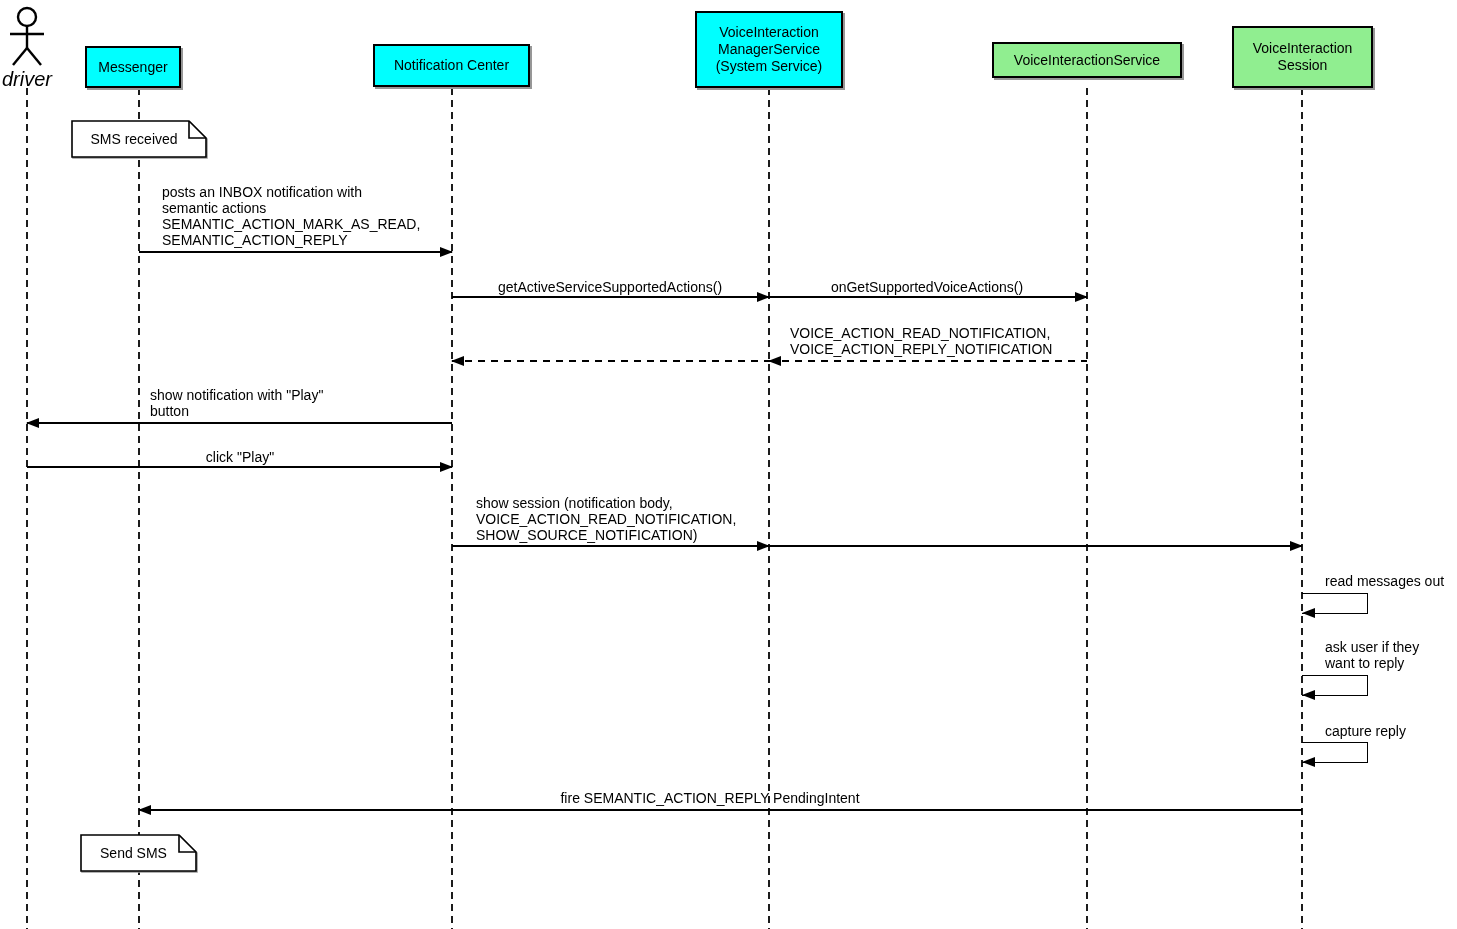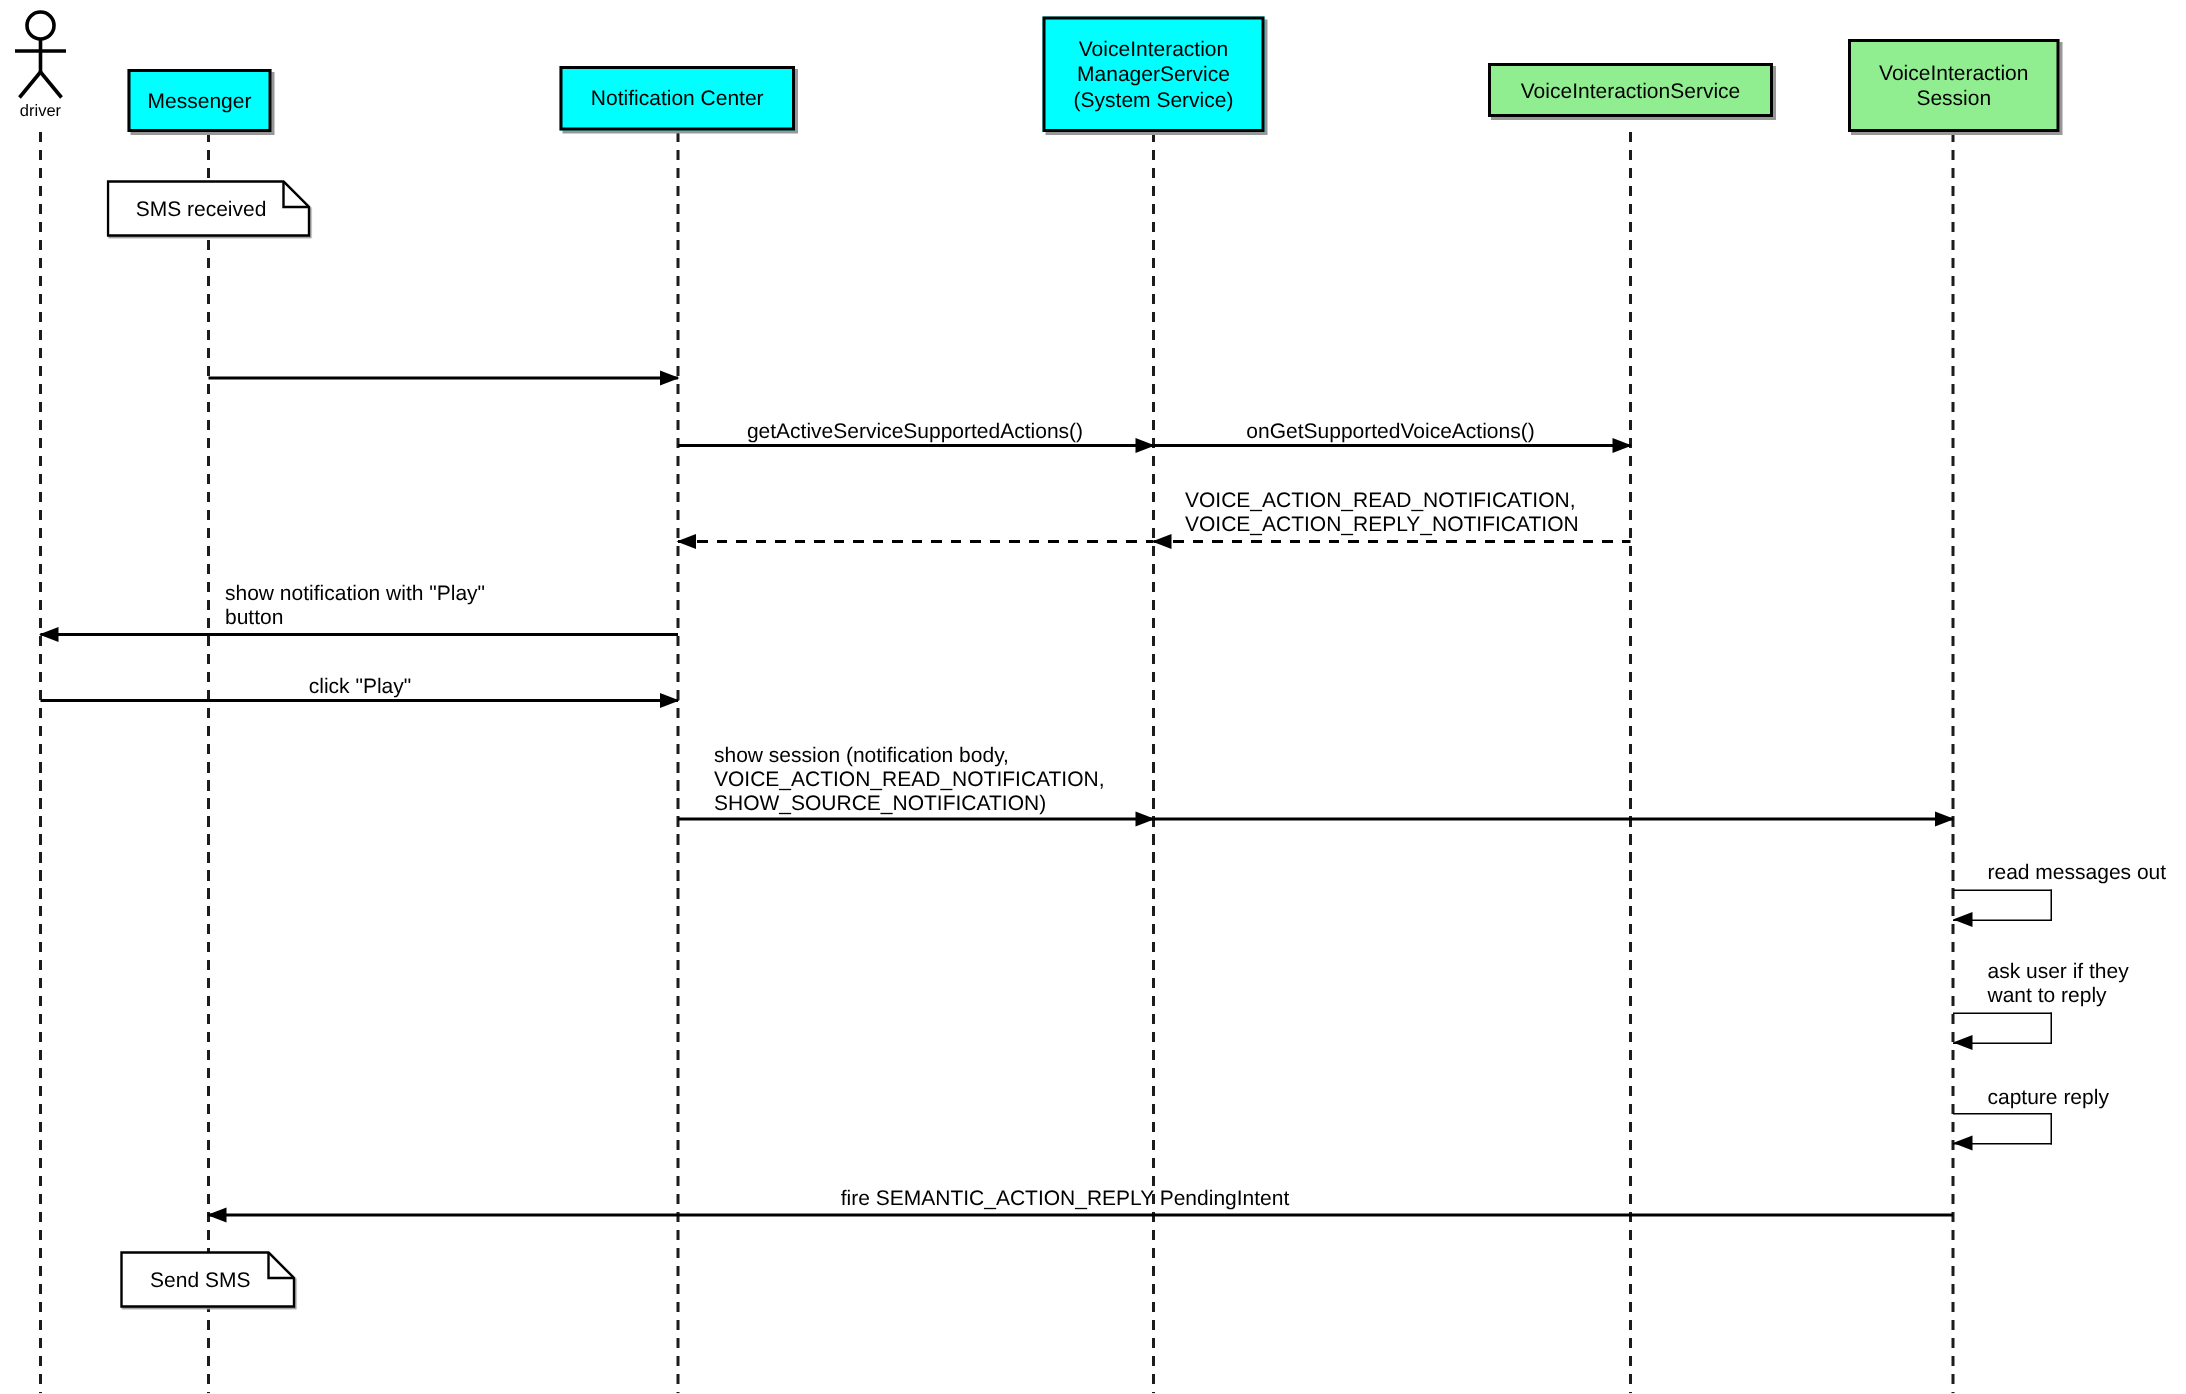--- a/index.html
+++ b/index.html
@@ -38,21 +38,21 @@
   }
   .mlabel{position:absolute;line-height:16px;white-space:pre-line;}
   .mlabel.center{transform:translateX(-50%);text-align:left;white-space:nowrap;}
   .note{position:absolute;text-align:center;}
   .note svg{position:absolute;left:0;top:0;filter:drop-shadow(1.5px 1.5px 0 #9a9a9a);}
   .note .ntext{
     position:absolute;inset:0;display:flex;align-items:center;justify-content:center;
     padding-right:10px;
   }
   .actor{position:absolute;}
-  .actor-label{position:absolute;text-align:center;font-size:11px;}
+  .actor-label{position:absolute;text-align:center;font-size:20px;font-style:italic;}
 </style>
 </head>
 <body>
 
 <div id="canvas">
 
   <div class="lifeline" style="left:26px;"></div>
   <div class="lifeline" style="left:138px;"></div>
   <div class="lifeline" style="left:451px;"></div>
   <div class="lifeline" style="left:768px;"></div>
@@ -78,20 +78,24 @@
 Session</div>
 
   <div class="note" style="left:71px;top:120px;width:136px;height:38px;">
     <svg width="136" height="38" viewBox="0 0 136 38">
       <path d="M1,1 H118 L135,18 V37 H1 Z" fill="#ffffff" stroke="#000" stroke-width="1.6"></path>
       <path d="M118,1 V18 H135" fill="none" stroke="#000" stroke-width="1.6"></path>
     </svg>
     <div class="ntext">SMS received</div>
   </div>
 
+  <div class="mlabel" style="left:162px;top:184px;">posts an INBOX notification with
+semantic actions
+SEMANTIC_ACTION_MARK_AS_READ,
+SEMANTIC_ACTION_REPLY</div>
   <div class="msgline" style="left:139px;top:251px;width:313px;">
     <div class="ah r"></div>
   </div>
 
   <div class="mlabel center" style="left:610px;top:279px;">getActiveServiceSupportedActions()</div>
   <div class="msgline" style="left:452px;top:296px;width:317px;">
     <div class="ah r"></div>
   </div>
 
   <div class="mlabel center" style="left:927px;top:279px;">onGetSupportedVoiceActions()</div>

